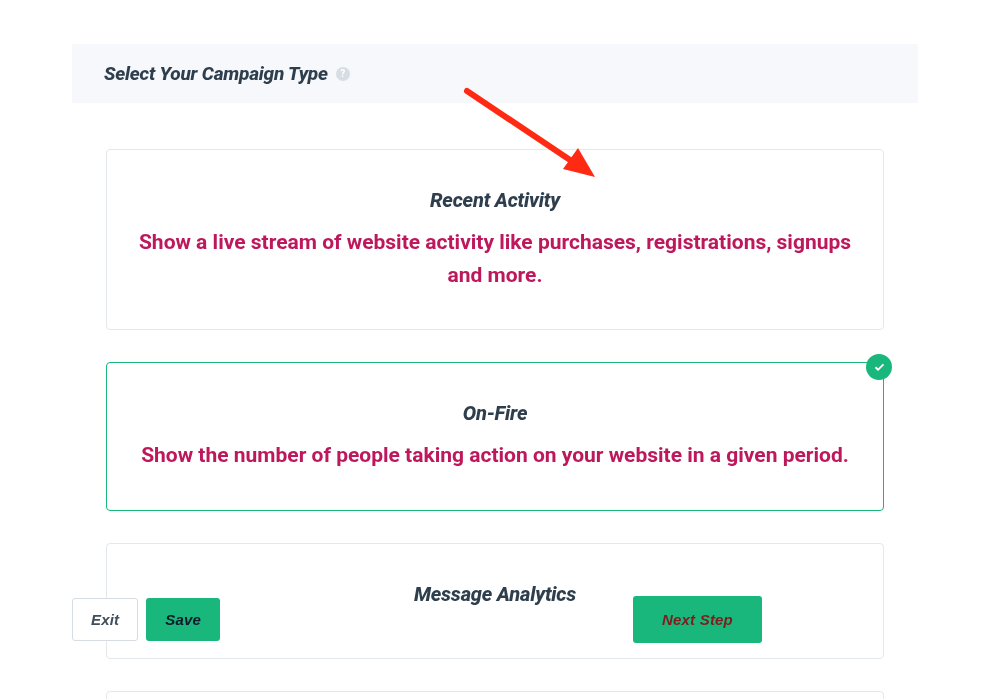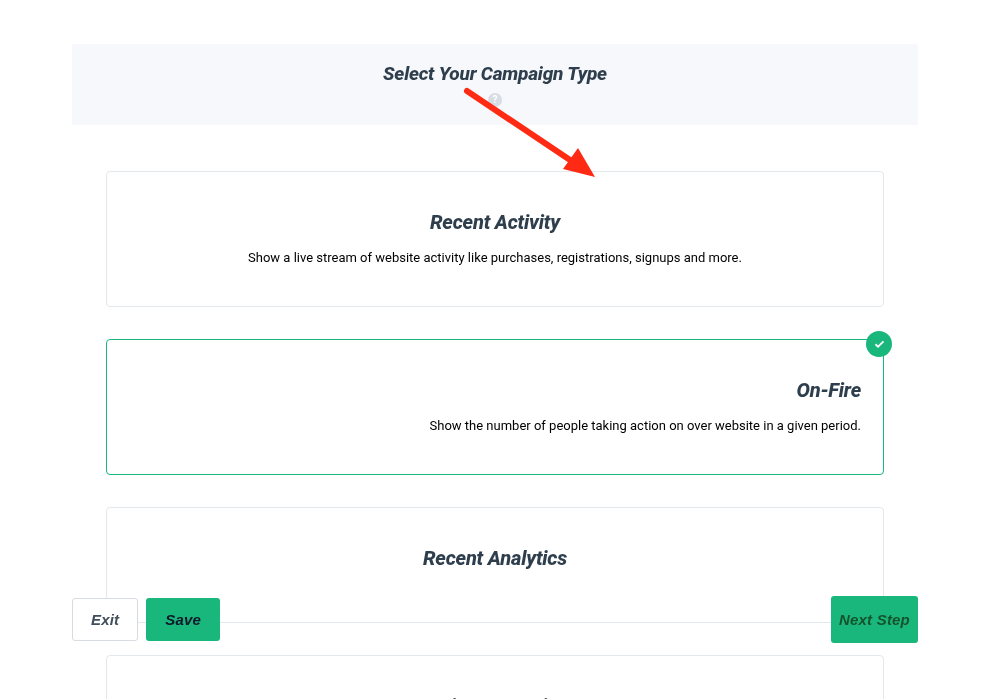--- a/index.html
+++ b/index.html
@@ -17,21 +17,20 @@
     top: 44px;
     width: 846px;
     background: #f6f8fb;
     border-radius: 2px;
   }
   .panel-header {
     padding: 18px 32px 18px 32px;
     display: flex;
     align-items: center;
     gap: 8px;
-    flex-direction: column;
   }
   .panel-title {
     font-style: italic;
     font-weight: 800;
     font-size: 19px;
     color: #2e3e4d;
     letter-spacing: -0.2px;
   }
   .help-icon {
     width: 14px;
@@ -59,54 +58,54 @@
     border-radius: 4px;
     padding: 38px 28px;
     text-align: center;
     position: relative;
     cursor: pointer;
     background: #fff;
   }
   .card.selected {
     border-color: #1ab77c;
     padding: 38px 22px;
-    text-align: right;
   }
   .card-title {
     font-style: italic;
     font-weight: 800;
     font-size: 20px;
     color: #2e3e4d;
     margin-bottom: 14px;
     letter-spacing: -0.2px;
   }
   .card-desc {
-    font-size: 13px;
+    font-size: 21px;
     line-height: 1.55;
-    color: #000000;
+    color: #be185d;
+    font-weight: bold;
   }
   .check-badge {
     position: absolute;
     top: -9px;
     right: -9px;
     width: 26px;
     height: 26px;
     border-radius: 50%;
     background: #1ab77c;
     display: flex;
     align-items: center;
     justify-content: center;
   }
   .check-badge svg { width: 13px; height: 13px; fill: #fff; }
 
   .footer {
     position: absolute;
     left: 72px;
     bottom: 56px;
-    width: 846px;
+    width: 690px;
     display: flex;
     align-items: center;
     justify-content: space-between;
   }
   .footer-left { display: flex; gap: 8px; }
   .btn {
     font-weight: 800;
     font-style: italic;
     font-size: 15px;
     padding: 12px 18px;
@@ -119,22 +118,22 @@
     background: #ffffff;
     color: #414e5c;
     border: 1px solid #d6dce2;
   }
   .btn-save {
     background: #1ab77c;
     color: #0f172a;
   }
   .btn-next {
     background: #1ab77c;
-    color: #14532d;
-    padding: 14px 7px;
+    color: #7f1d1d;
+    padding: 14px 28px;
   }
 
   .arrow-annotation {
     position: absolute;
     pointer-events: none;
   }
 
   .top-strip {
     position: absolute;
     left: 72px;
@@ -162,25 +161,25 @@
       <div class="card-desc">Show a live stream of website activity like purchases, registrations, signups and more.</div>
     </div>
 
     <div class="card selected">
       <div class="check-badge">
         <svg viewBox="0 0 16 16">
             <path d="M6.2 12.4 2.3 8.5l1.6-1.6 2.3 2.3 5.9-5.9 1.6 1.6z"></path>
           </svg>
       </div>
       <div class="card-title">On-Fire</div>
-      <div class="card-desc">Show the number of people taking action on over website in a given period.</div>
+      <div class="card-desc">Show the number of people taking action on your website in a given period.</div>
     </div>
 
     <div class="card">
-      <div class="card-title">Recent Analytics</div>
+      <div class="card-title">Message Analytics</div>
     </div>
 
     <div class="card">
       <div class="card-title">Action Campaign</div>
     </div>
 
   </div>
 </div>
 
 <svg class="arrow-annotation" style="left:462px; top:86px; width:140px; height:100px;" viewBox="0 0 140 100">

